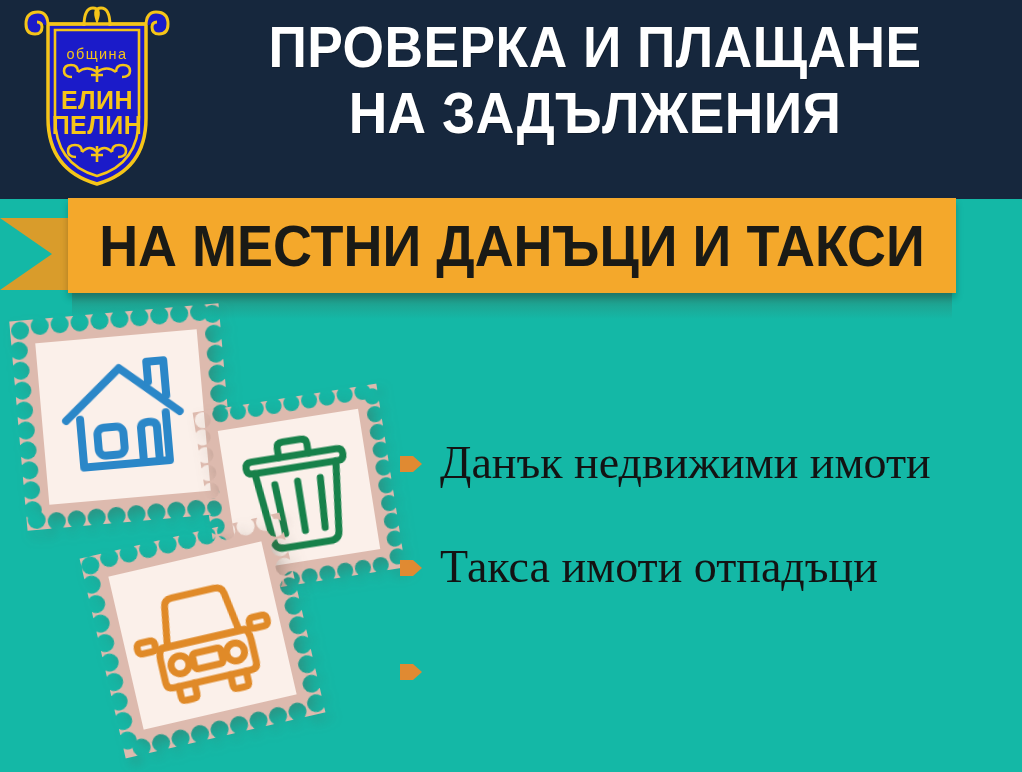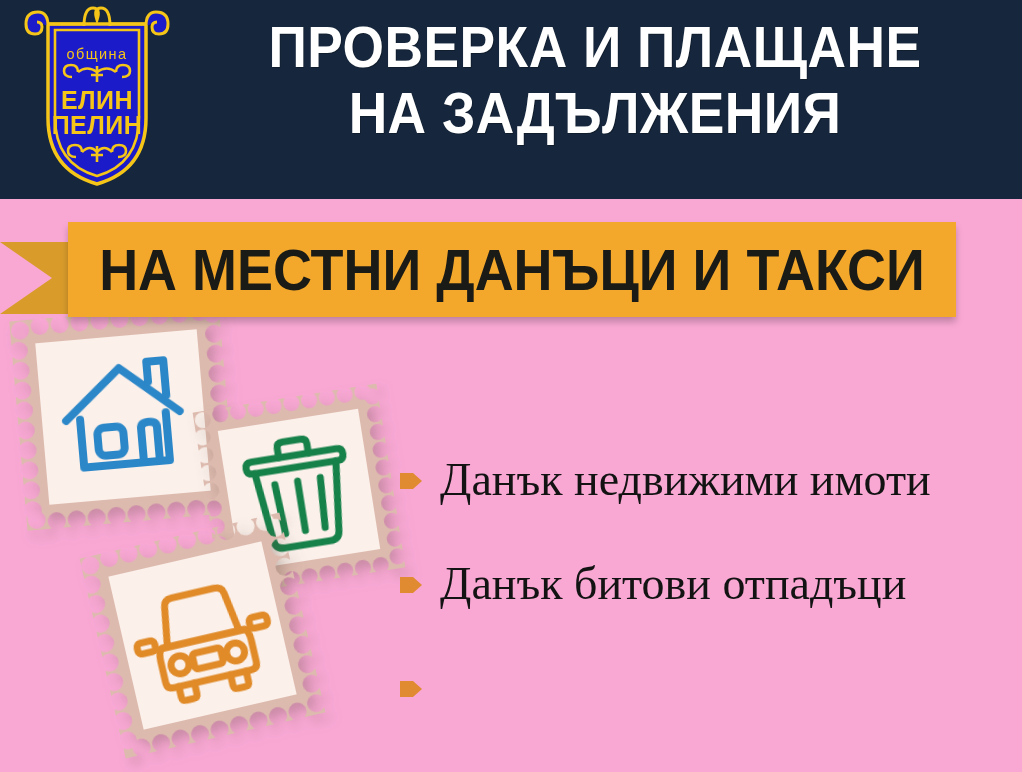--- a/index.html
+++ b/index.html
@@ -9,21 +9,21 @@
     font-family: "Liberation Sans", sans-serif;
     background:#EAE4DC;
     overflow:hidden;
     position:relative;
   }
 
   #poster {
     position:relative;
     width:1022px;
     height:772px;
-    background:#f9a8d4;
+    background:#14b8a6;
     overflow:hidden;
   }
 
   
   .header {
     position:absolute;
     left:0; top:0;
     width:1022px; height:199px;
     background:#16273D;
     z-index:5;
@@ -52,21 +52,20 @@
   }
   .header-title .l1 { display:block; }
   .header-title .l2 { display:block; }
 
   
   .ribbon {
     position:absolute;
     left:0; top:198px;
     width:928px; height:112px;
     z-index:6;
-    margin-top:24px;
   }
   .ribbon-tail {
     position:absolute;
     top:20px;
     width:120px; height:72px;
     background:#D99C2B;
   }
   .ribbon-tail.left {
     left:0;
     clip-path: polygon(0 0, 120px 0, 120px 72px, 0 72px, 52px 36px);
@@ -118,21 +117,21 @@
   .stamp {
     position:absolute;
     z-index:4;
     filter:drop-shadow(5px 7px 6px rgba(90,70,55,0.30));
   }
   .stamp svg { display:block; }
 
   
   .list {
     position:absolute;
-    left:398px; top:428px;
+    left:398px; top:411px;
     width:620px;
     z-index:4;
   }
   .list-item {
     display:flex;
     align-items:center;
     height:104px;
   }
   .bullet {
     width:26px; height:26px;
@@ -398,21 +397,21 @@
       </span>
       <span class="item-label">Данък недвижими имоти</span>
     </div>
 
     <div class="list-item">
       <span class="bullet">
         <svg viewBox="0 0 26 26" xmlns="http://www.w3.org/2000/svg">
           <path d="M2 5 L15 5 L24 13 L15 21 L2 21 Z" fill="#E08A32"></path>
         </svg>
       </span>
-      <span class="item-label">Данък битови отпадъци</span>
+      <span class="item-label">Такса имоти отпадъци</span>
     </div>
 
     <div class="list-item">
       <span class="bullet">
         <svg viewBox="0 0 26 26" xmlns="http://www.w3.org/2000/svg">
           <path d="M2 5 L15 5 L24 13 L15 21 L2 21 Z" fill="#E08A32"></path>
         </svg>
       </span>
     </div>
 

